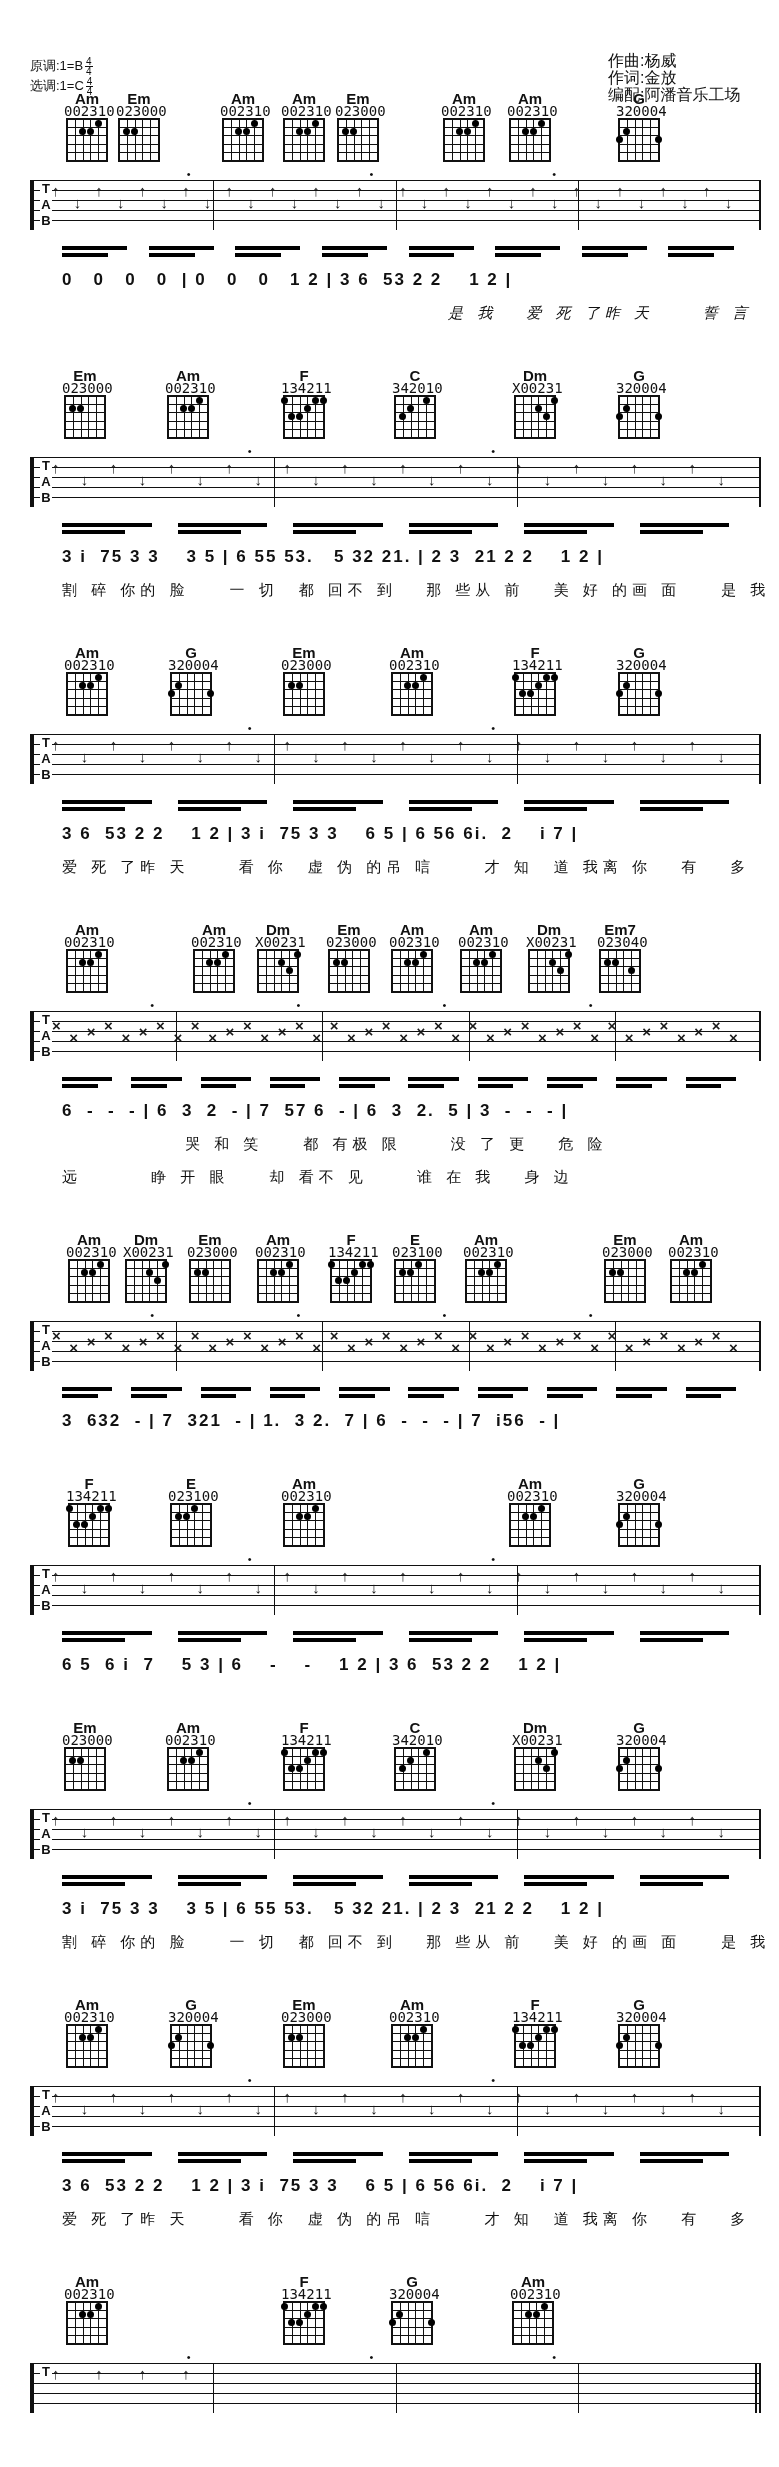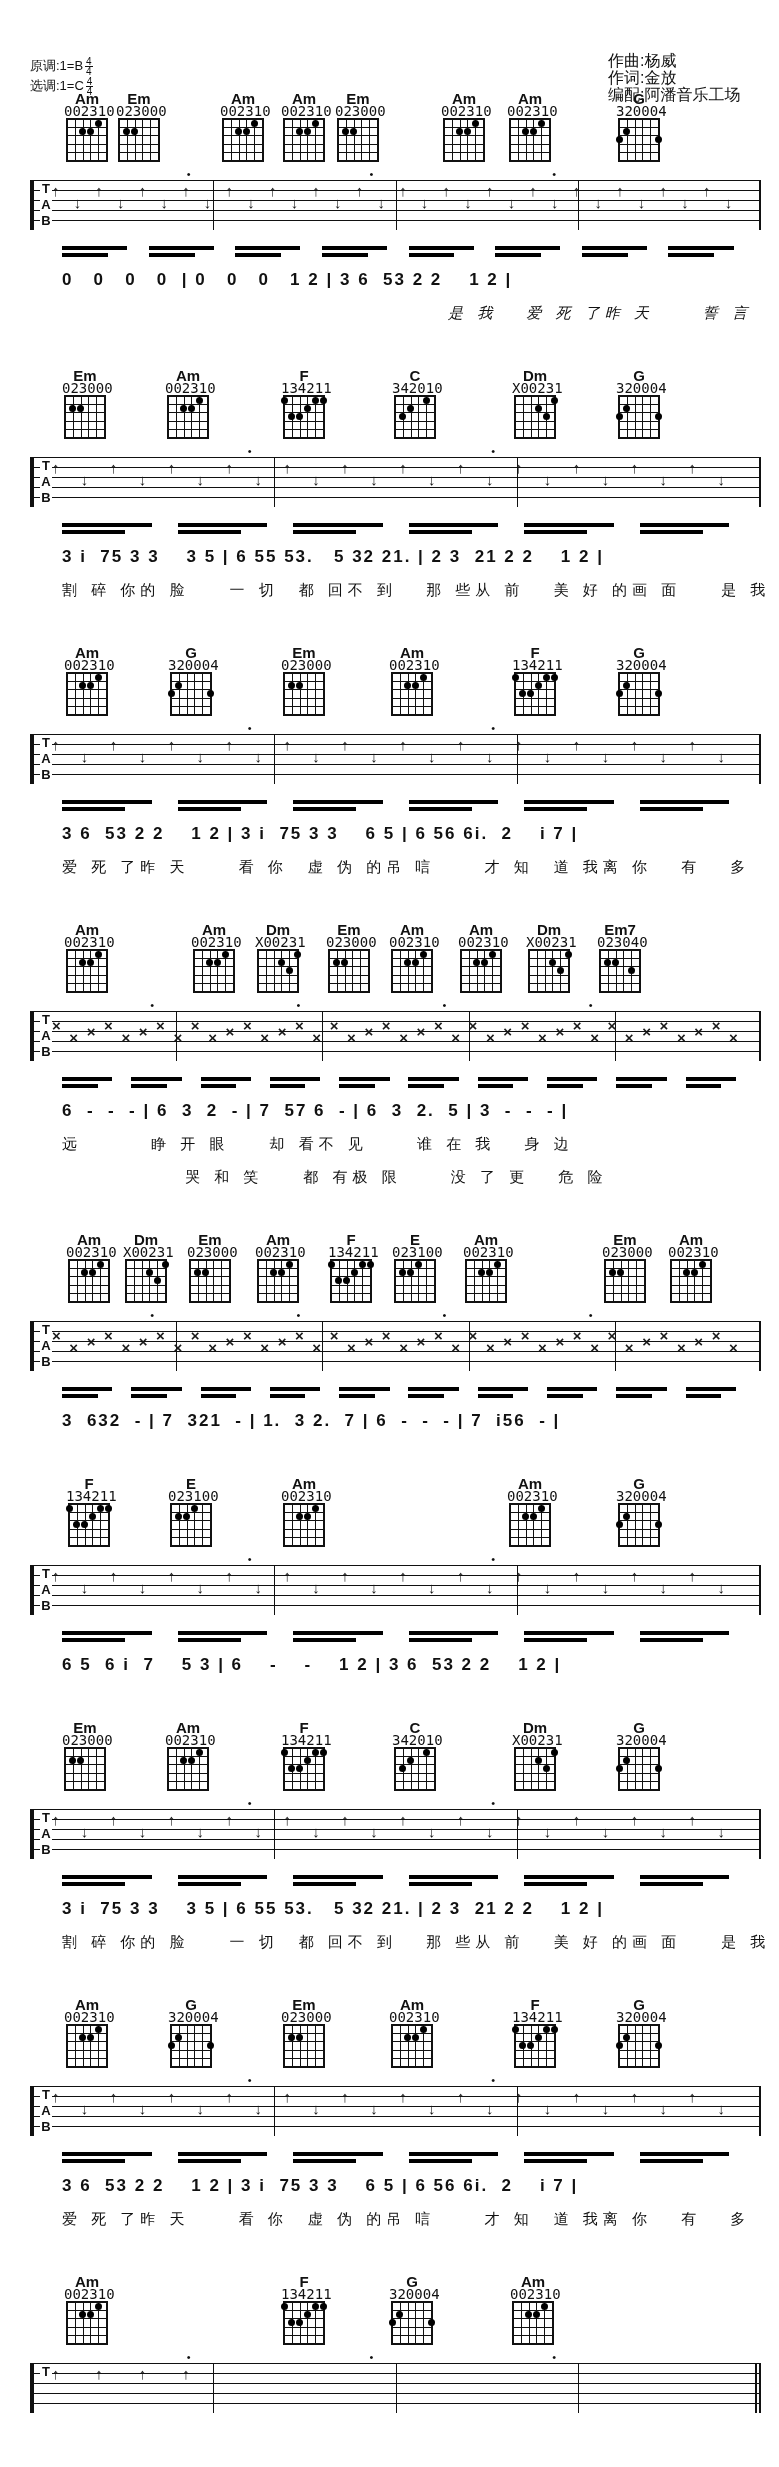--- a/index.html
+++ b/index.html
@@ -644,22 +644,22 @@
           <div class="beamgrp">
             <div class="b1"></div>
             <div class="b2"></div>
           </div>
           <div class="beamgrp">
             <div class="b1"></div>
             <div class="b2"></div>
           </div>
         </div>
         <div class="melody-line">6  -  -  - | 6  3  2  - | 7  57 6  - | 6  3  2.  5 | 3  -  -  - |</div>
+        <div class="lyrics-line" style="padding-left: 185px;">哭 和 笑　　都 有极 限　　 没 了 更　 危 险</div>
         <div class="lyrics-line" style="padding-left: 62px;">远　　　 睁 开 眼　　却 看不 见　　 谁 在 我　 身 边</div>
-        <div class="lyrics-line" style="padding-left: 185px;">哭 和 笑　　都 有极 限　　 没 了 更　 危 险</div>
       </div>
       <div class="system">
         <div class="chord-row">
           <div class="chord" style="left: 66px;">
             <div class="cname">Am</div>
             <div class="cfing">002310</div>
             <div class="cgrid">
               <div class="cdot" style="left: 27.7px; top: 0.6px;"></div>
               <div class="cdot" style="left: 12.1px; top: 8.8px;"></div>
               <div class="cdot" style="left: 19.9px; top: 8.8px;"></div>

